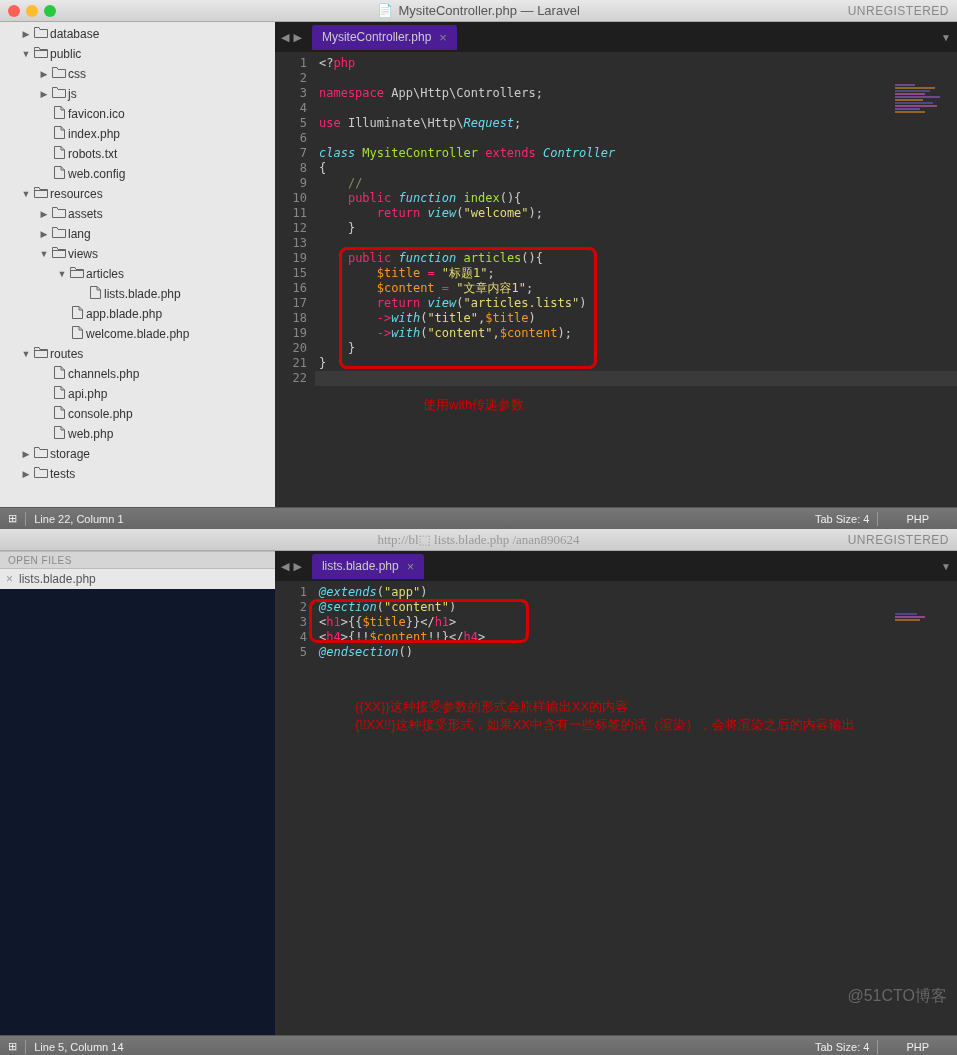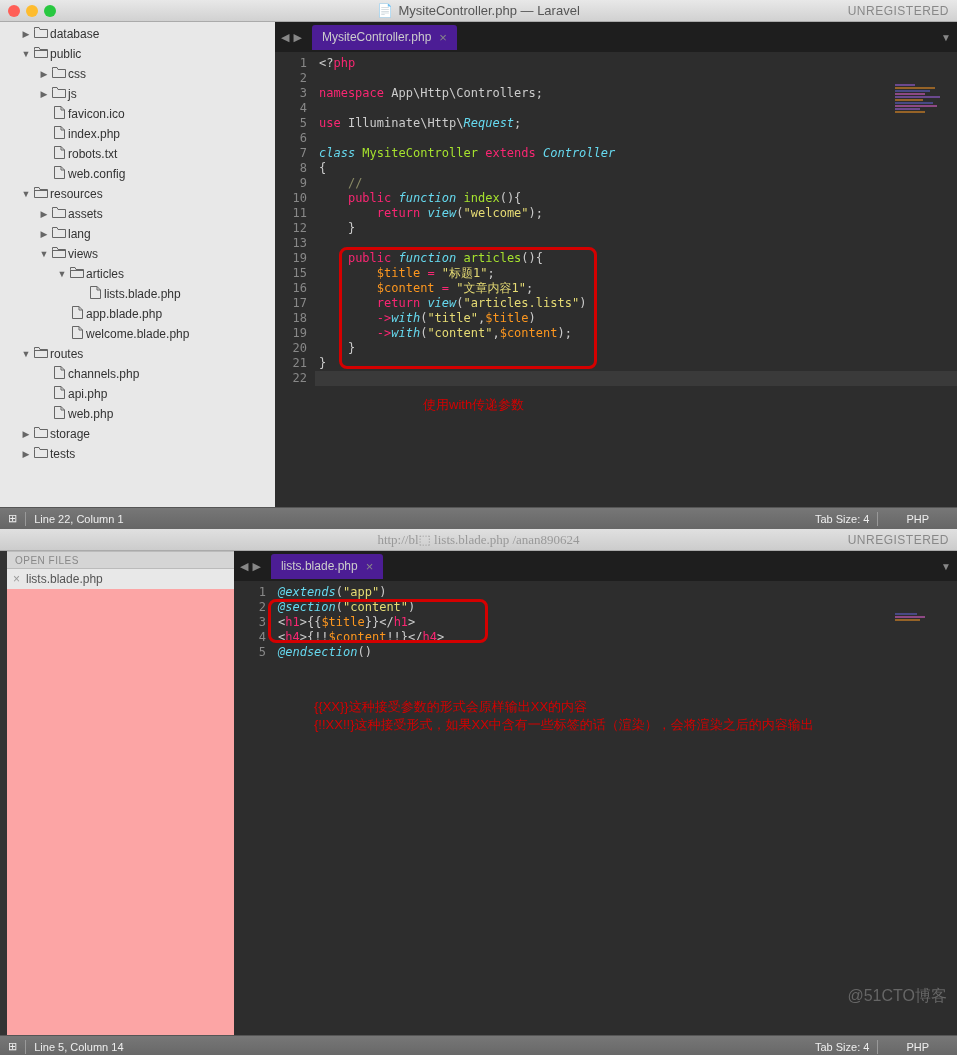--- a/index.html
+++ b/index.html
@@ -57,21 +57,21 @@
 .statusbar .right { margin-left: auto; display: flex; align-items: center; }
 
 .titlebar2 { height: 22px; background: linear-gradient(#e0e0e0,#cccccc); display: flex; align-items: center; position: relative; border-bottom: 1px solid #aaa; }
 .title2-center { position: absolute; left: 50%; transform: translateX(-50%); color: #999; font-size: 13px; font-family: Liberation Serif, serif; }
 
 .openfiles-header { height: 18px; background: #d5d5d5; color: #888; font-size: 10px; letter-spacing: 0.5px; padding: 3px 8px; border-top: 1px solid #bbb; border-bottom: 1px solid #bbb; }
 .openfile-item { display: flex; align-items: center; height: 20px; padding: 0 6px; background: #e8e8e8; color: #555; font-size: 12px; gap: 6px; }
 .openfile-item .x { color: #999; }
 
 .main2 { display: flex; height: 484px; }
-.sidebar2 { width: 227px; background: #fca5a5; margin-left: 7px; }
+.sidebar2 { width: 275px; background: #0f172a; }
 .editor2 { flex: 1; background: #2d2d2d; display: flex; flex-direction: column; position: relative; }
 
 .watermark { position: absolute; right: 10px; bottom: 28px; color: #666; font-size: 16px; pointer-events: none; margin-left: 36px; }
 
 svg.folder-svg { width: 14px; height: 11px; }
 svg.file-svg { width: 11px; height: 13px; }
 </style>
 </head>
 <body>
 
@@ -218,20 +218,27 @@
                 <path fill="none" stroke="#666" d="M0.5 0.5 L7 0.5 L10.5 4 L10.5 12.5 L0.5 12.5 Z M7 0.5 L7 4 L10.5 4"></path>
               </svg></span>
             <span class="tlabel">channels.php</span>
           </div>
           <div class="tree-row ind2">
             <span class="arrow blank">▶</span>
             <span class="ticon"><svg class="file-svg" viewBox="0 0 11 13">
                 <path fill="none" stroke="#666" d="M0.5 0.5 L7 0.5 L10.5 4 L10.5 12.5 L0.5 12.5 Z M7 0.5 L7 4 L10.5 4"></path>
               </svg></span>
             <span class="tlabel">api.php</span>
+          </div>
+          <div class="tree-row ind2">
+            <span class="arrow blank">▶</span>
+            <span class="ticon"><svg class="file-svg" viewBox="0 0 11 13">
+                <path fill="none" stroke="#666" d="M0.5 0.5 L7 0.5 L10.5 4 L10.5 12.5 L0.5 12.5 Z M7 0.5 L7 4 L10.5 4"></path>
+              </svg></span>
+            <span class="tlabel">console.php</span>
           </div>
           <div class="tree-row ind2">
             <span class="arrow blank">▶</span>
             <span class="ticon"><svg class="file-svg" viewBox="0 0 11 13">
                 <path fill="none" stroke="#666" d="M0.5 0.5 L7 0.5 L10.5 4 L10.5 12.5 L0.5 12.5 Z M7 0.5 L7 4 L10.5 4"></path>
               </svg></span>
             <span class="tlabel">web.php</span>
           </div>
           <div class="tree-row ind1">
             <span class="arrow">▶</span>

